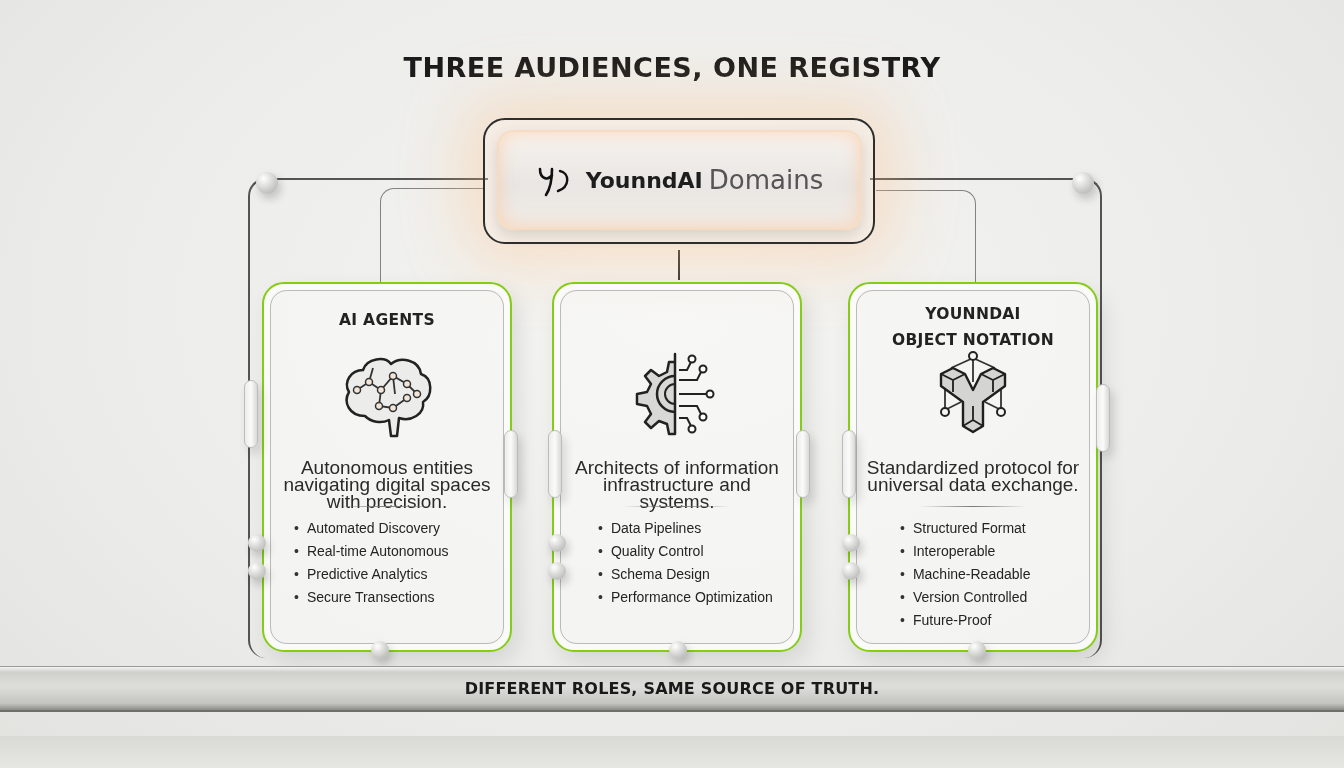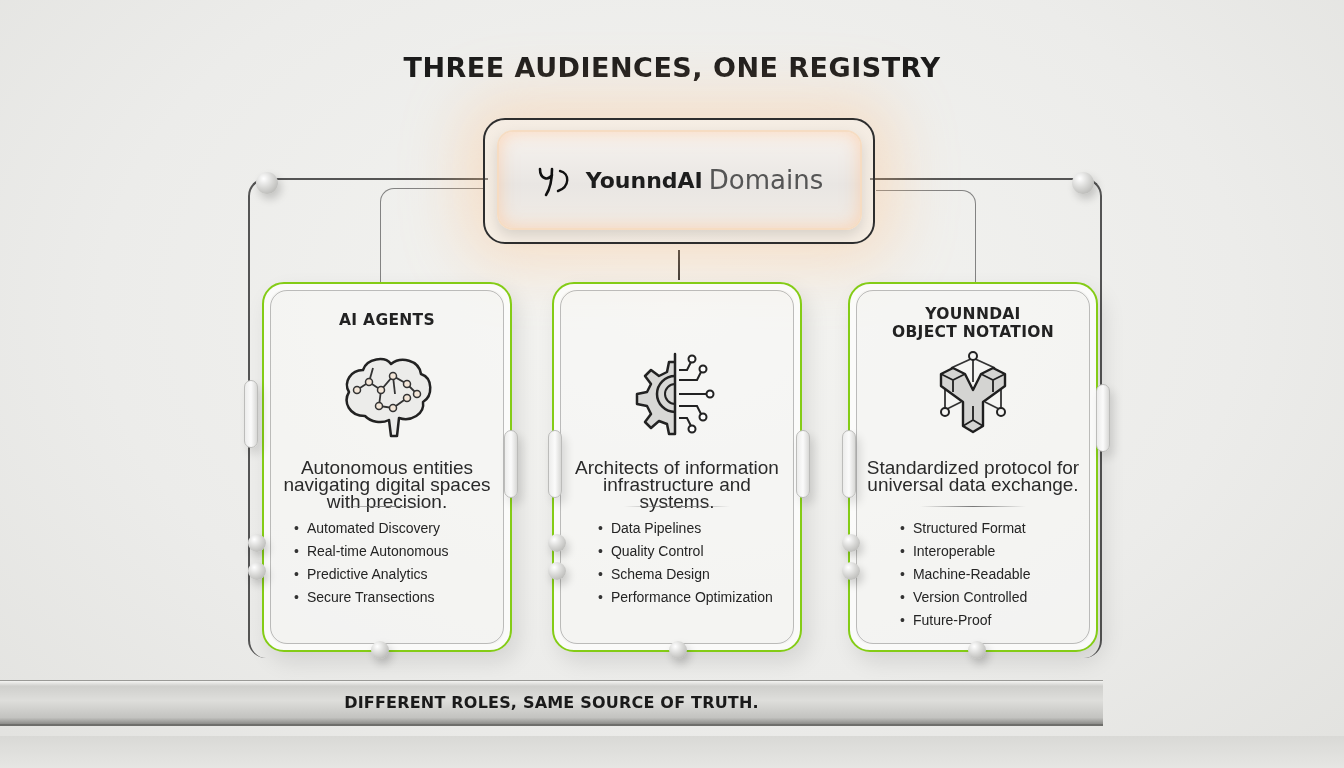--- a/index.html
+++ b/index.html
@@ -78,21 +78,21 @@
     box-shadow: 3px 5px 8px rgba(0,0,0,0.18);
   }
   .pill {
     position: absolute; width: 14px; height: 68px; border-radius: 8px;
     background: linear-gradient(90deg, #ececeb, #fbfbfb, #d8d8d6);
     border: 1px solid #bcbcba; box-shadow: 4px 6px 10px rgba(0,0,0,0.12);
   }
 
   
   .bar {
-    position: absolute; left: 0; top: 680px; width: 1103px; height: 46px;
+    position: absolute; left: 0; top: 666px; width: 1344px; height: 46px;
     background: linear-gradient(180deg, #f4f4f2 0%, #cfcfcc 12%, #dededb 45%, #c3c3c0 85%, #8c8c89 100%);
     border-top: 1px solid #9a9a97; border-bottom: 2px solid #6e6e6b;
     display: flex; align-items: center; justify-content: center; text-align: right;
   }
   .bar-text {
     font-family: "DejaVu Sans", sans-serif; font-weight: bold; font-size: 16px;
     letter-spacing: 0.2px; color: #1a1a1a;
   }
   .floor { position: absolute; left: 0; top: 736px; width: 1344px; height: 32px; background: linear-gradient(180deg,#d9d9d6,#e6e6e3); }
 </style>
@@ -181,21 +181,21 @@
   <ul class="card-list" style="left:44px;">
     <li>Data Pipelines</li>
     <li>Quality Control</li>
     <li>Schema Design</li>
     <li>Performance Optimization</li>
   </ul>
 </div>
 
 <div class="card" style="left:848px;">
   <div class="card-title" style="top:20px;">YOUNNDAI</div>
-  <div class="card-title" style="top:38px;">OBJECT NOTATION</div>
+  <div class="card-title" style="top:46px;">OBJECT NOTATION</div>
   <svg class="card-icon" viewBox="0 0 104 96">
     <g fill="none" stroke="#333" stroke-width="1.8">
       <path d="M52 12 L52 36"></path>
         <path d="M52 12 L30 22"></path>
         <path d="M52 12 L74 22"></path>
       <path d="M24 40 L24 64"></path>
         <path d="M80 40 L80 64"></path>
       <path d="M24 64 L40 56"></path>
         <path d="M80 64 L64 56"></path>
     </g>

